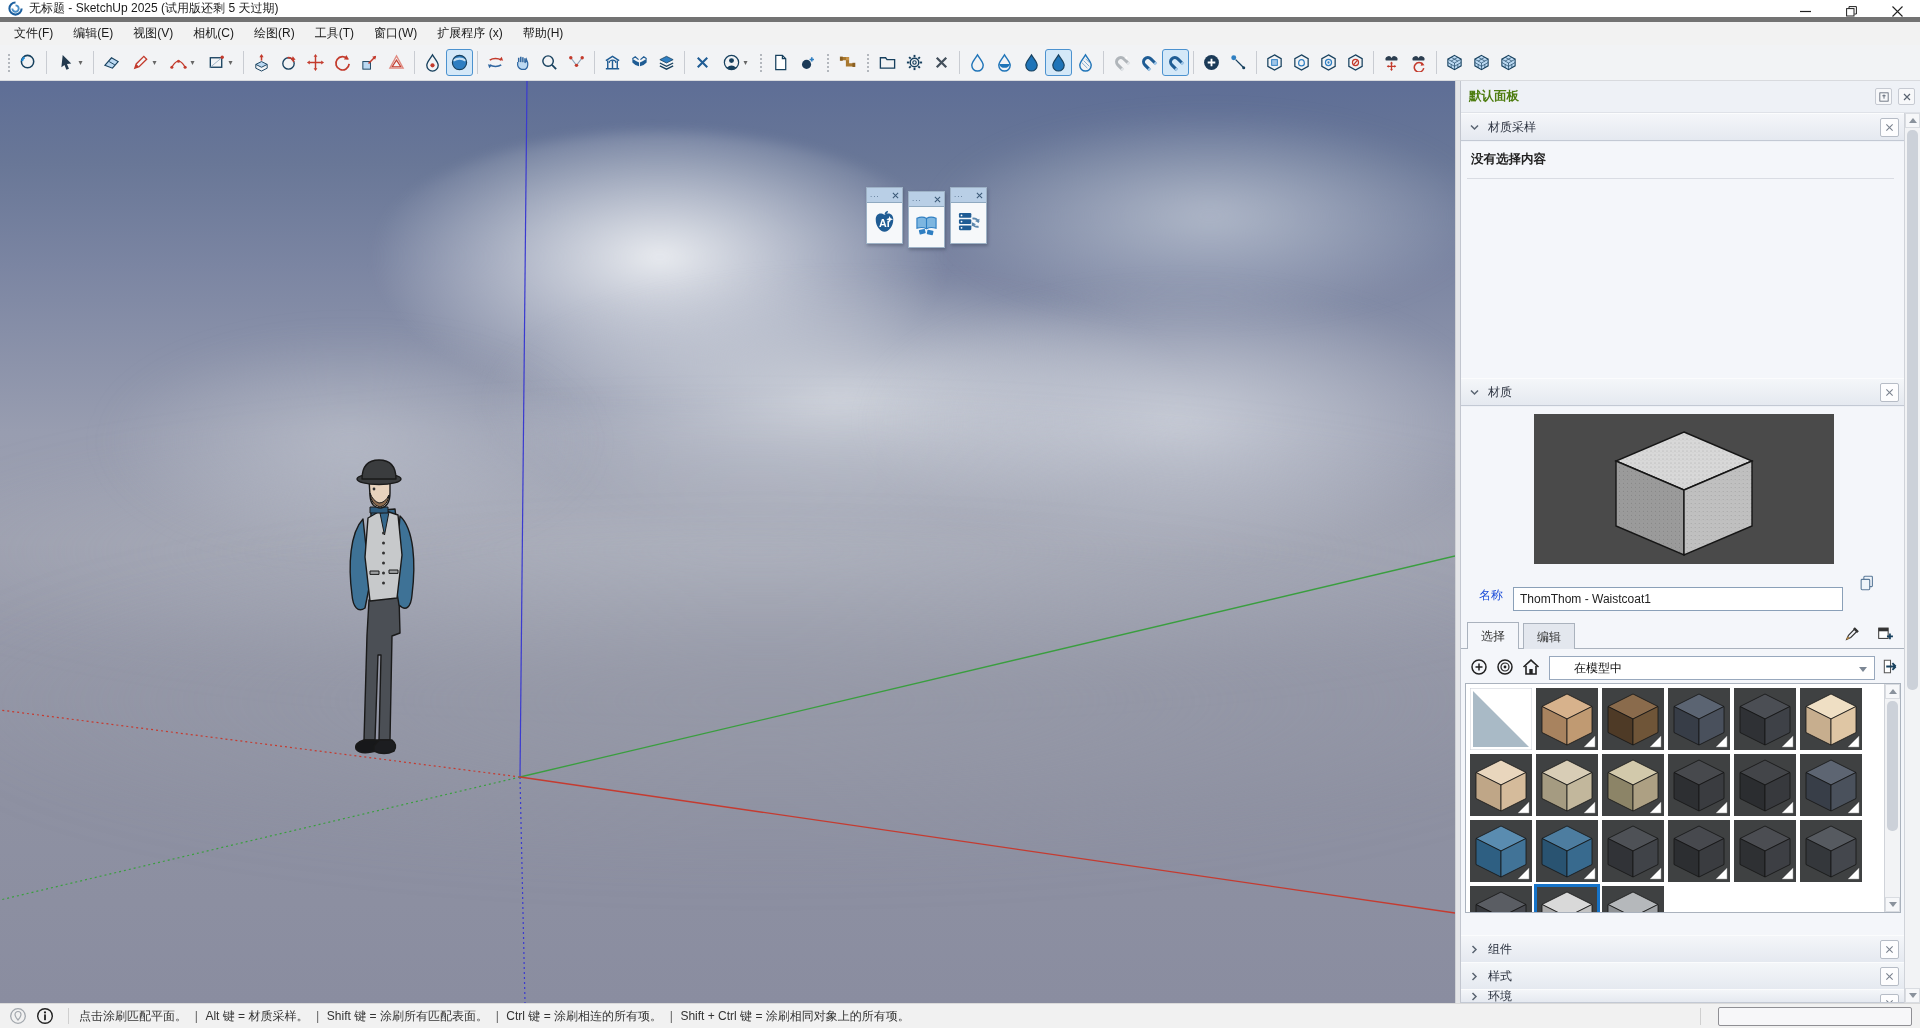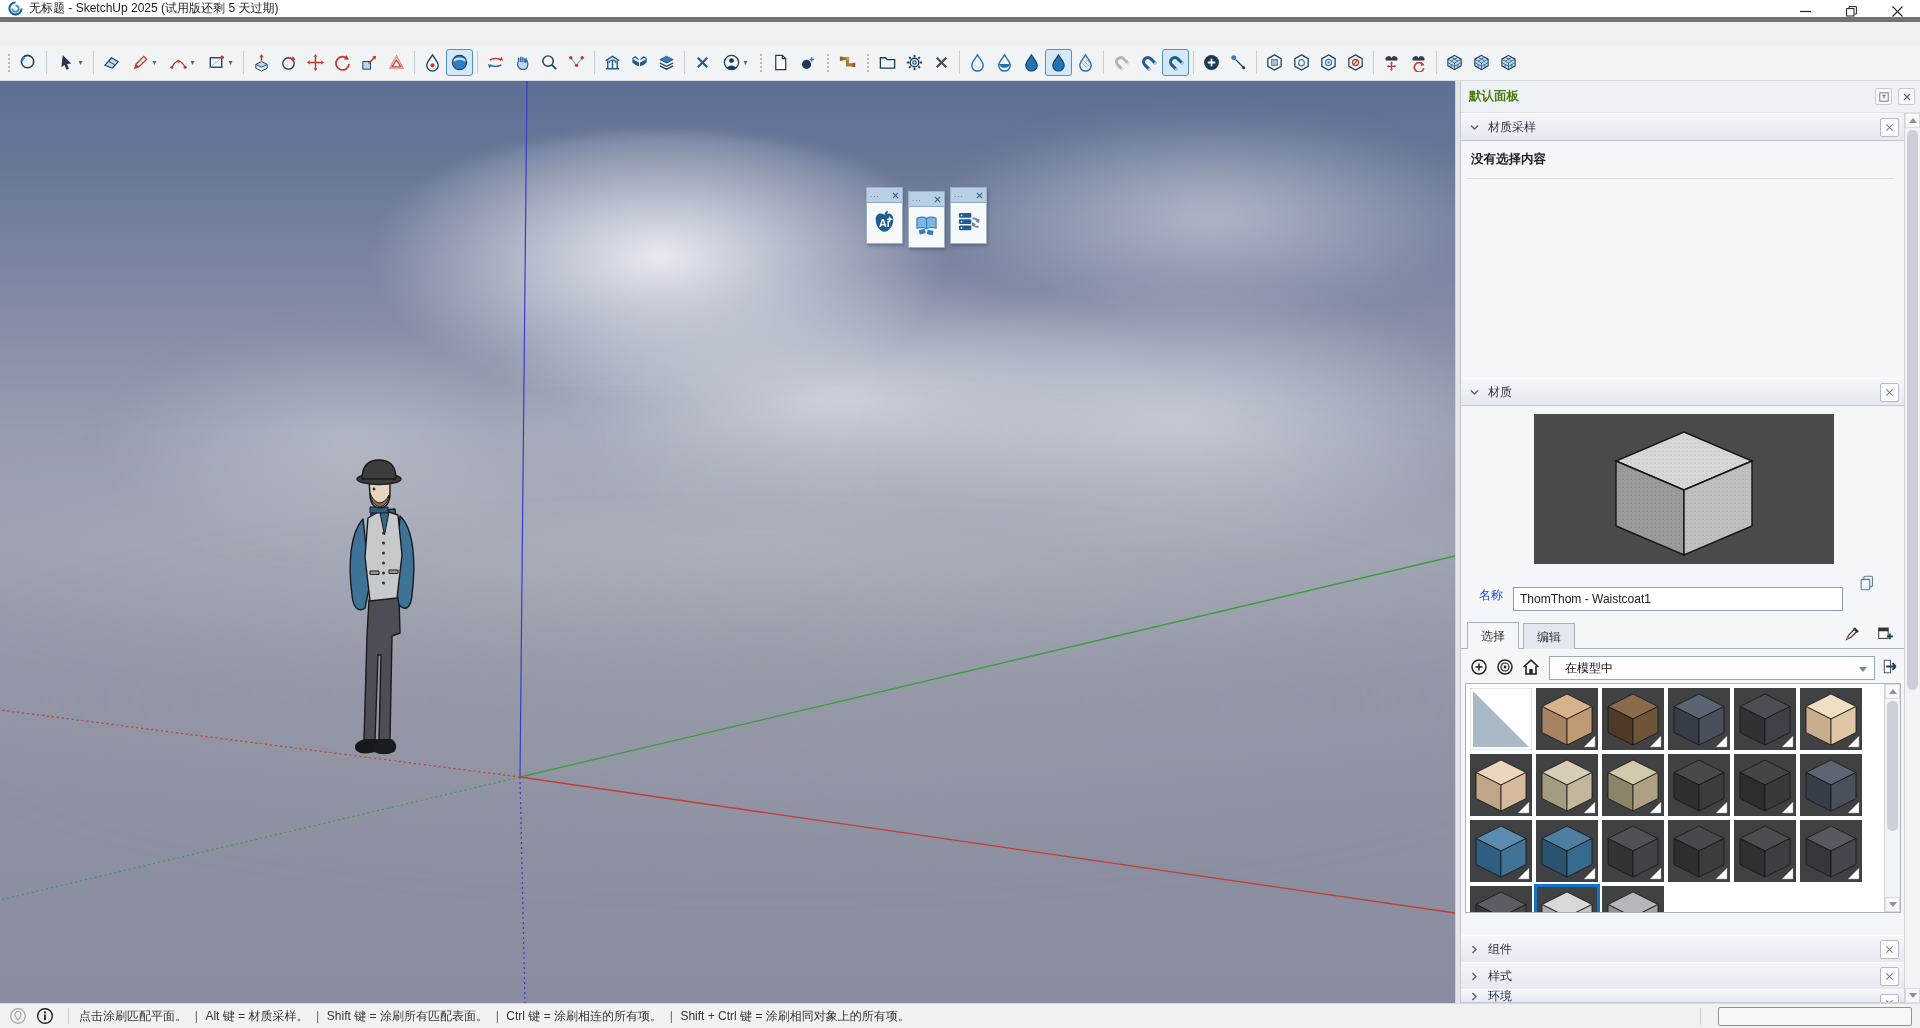--- a/index.html
+++ b/index.html
@@ -71,21 +71,21 @@
   .mat-tabs { position:absolute; left:0; top:212px; width:443px; height:30px; border-bottom:1px solid #aab2bd; }
   .mtab { position:absolute; top:4px; height:26px; padding:5px 13px; font-size:12px; border:1px solid #aab2bd; border-bottom:none; background:#e3e7ee; color:#333; }
   .mtab.active { background:#f4f6fa; height:27px; top:3px; z-index:2; }
   .mtab-tools { position:absolute; right:8px; top:5px; display:flex; gap:12px; }
   .mtab-tools .ttool { width:20px; height:20px; }
   .mtab-tools svg { width:18px; height:18px; }
 
   .scope-row { position:absolute; left:0; top:249px; width:443px; height:26px; }
   .scope-ico { position:absolute; top:1px; width:22px; height:22px; }
   .scope-ico svg { width:20px; height:20px; }
-  .scope-select { position:absolute; left:88px; top:0; width:326px; height:24px; background:#fff; border:1px solid #98a8bd; display:flex; align-items:center; padding:0 15px; font-size:12px; color:#111; }
+  .scope-select { position:absolute; left:88px; top:0; width:326px; height:24px; background:#fff; border:1px solid #98a8bd; display:flex; align-items:center; padding:0 24px; font-size:12px; color:#111; }
   .scope-caret { position:absolute; right:7px; top:10px; width:0; height:0; border-left:4px solid transparent; border-right:4px solid transparent; border-top:5px solid #7c8794; }
   .apply-btn { position:absolute; left:420px; top:1px; width:22px; height:22px; }
   .apply-btn svg { width:19px; height:19px; }
 
   .mat-grid-wrap { position:absolute; left:4px; top:276px; width:436px; height:230px; background:#fff; border:1px solid #aab2bd; overflow:hidden; }
   .mat-grid { position:absolute; left:2px; top:2px; width:400px; display:flex; flex-wrap:wrap; }
   .swatch { width:62px; height:62px; margin:2px; position:relative; }
   .swatch svg { width:62px; height:62px; display:block; }
   .swatch.selected { outline:3px solid #1673c8; outline-offset:-1px; z-index:2; }
 
@@ -129,20 +129,31 @@
           </svg>
         </span>
       <span class="win-btn">
           <svg width="11" height="11" viewBox="0 0 11 11">
             <path d="M0.5 0.5 L10.5 10.5 M10.5 0.5 L0.5 10.5" stroke="#222" stroke-width="1.1"></path>
           </svg>
         </span>
     </div>
   </div>
 
+  <div class="menubar">
+      <span class="menu-item">文件(F)</span>
+      <span class="menu-item">编辑(E)</span>
+      <span class="menu-item">视图(V)</span>
+      <span class="menu-item">相机(C)</span>
+      <span class="menu-item">绘图(R)</span>
+      <span class="menu-item">工具(T)</span>
+      <span class="menu-item">窗口(W)</span>
+      <span class="menu-item">扩展程序 (x)</span>
+      <span class="menu-item">帮助(H)</span>
+    </div>
 
   <div class="toolbar">
       <div class="tb-grip"></div>
       <div class="tb-btn">
         <svg viewBox="0 0 20 20">
           <circle cx="9" cy="9" r="6.5" fill="none" stroke="#17405e" stroke-width="1.6"></circle>
           <path d="M5.8 4.6 A6 6 0 0 0 3.2 8.6" fill="none" stroke="#1e88d2" stroke-width="2.2"></path>
         </svg>
       </div>
       <div class="tb-sep"></div>

